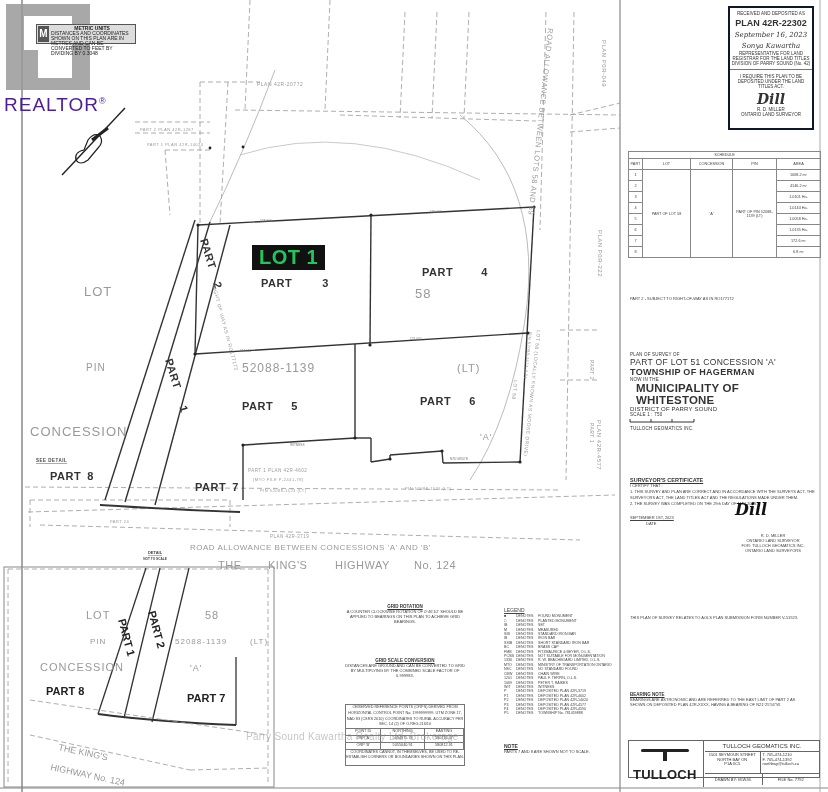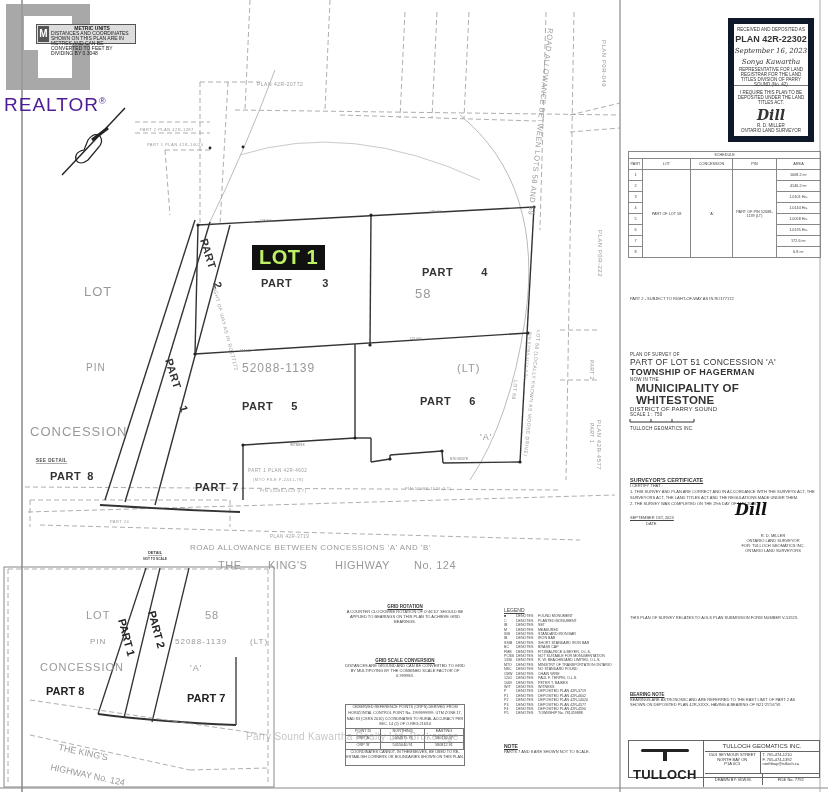--- a/index.html
+++ b/index.html
@@ -10,22 +10,22 @@
   .abs { position: absolute; }
   .realtor-logo { left: 4px; top: 4px; width: 90px; height: 110px; }
   .realtor-r { position: absolute; left: 2px; top: 0; width: 84px; height: 86px; background: #9a9a9a; opacity: .85; }
   .realtor-r-inner { position: absolute; left: 18px; top: 12px; width: 48px; height: 62px; background: #fff; }
   .realtor-r-leg { position: absolute; left: 18px; top: 46px; width: 14px; height: 40px; background: #9a9a9a; }
   .realtor-text { position: absolute; left: 0; top: 90px; font-size: 19px; color: #4c1d95; letter-spacing: 1px; }
   .realtor-text sup { font-size: 9px; }
   .metric-box { left: 36px; top: 24px; width: 100px; height: 20px; border: 1px solid #555; background: #ddd; font-size: 5px; padding: 1px 2px 1px 14px; line-height: 5px; color: #222; }
   .metric-box b { display: block; text-align: center; font-size: 5px; }
   .metric-m { position: absolute; left: 1px; top: 1px; width: 11px; height: 16px; background: #555; color: #fff; font-size: 10px; text-align: center; line-height: 16px; font-weight: bold; }
-  .lot1-label { left: 252px; top: 245px; background: #111; color: #bef264; font-weight: bold; font-size: 20px; padding: 1px 7px; letter-spacing: 0.5px; }
-  .stamp { left: 728px; top: 6px; width: 86px; height: 124px; border: 6px solid #0f172a; background: #fff; font-size: 4.5px; text-align: center; color: #333; margin-top: 12px; }
+  .lot1-label { left: 252px; top: 245px; background: #111; color: #22c55e; font-weight: bold; font-size: 20px; padding: 1px 7px; letter-spacing: 0.5px; }
+  .stamp { left: 728px; top: 6px; width: 86px; height: 124px; border: 2px solid #0f172a; background: #fff; font-size: 4.5px; text-align: center; color: #333; }
   .stamp .sec { height: 62px; border-bottom: 1px solid #777; padding-top: 3px; }
   .stamp .plan { font-size: 9px; font-weight: bold; margin-top: 2px; }
   .stamp .hand { font-family: "DejaVu Serif", serif; font-style: italic; font-size: 7px; margin: 3px 0 1px; }
   .stamp .sig { font-family: "DejaVu Serif", serif; font-style: italic; font-size: 14px; font-weight: bold; margin-top: 2px; }
   .schedule { left: 628px; top: 151px; width: 193px; font-size: 3.8px; border-collapse: collapse; }
   .schedule td, .schedule th { border: 1px solid #888; text-align: center; height: 11px; color: #444; font-weight: normal; padding: 0 1px; }
   .schedule th.title { height: 7px; }
   .title-block { left: 630px; top: 352px; width: 190px; color: #333; }
   .tb-small { font-size: 4.5px; letter-spacing: .2px; }
   .tb-mid { font-size: 8.5px; letter-spacing: .3px; }

